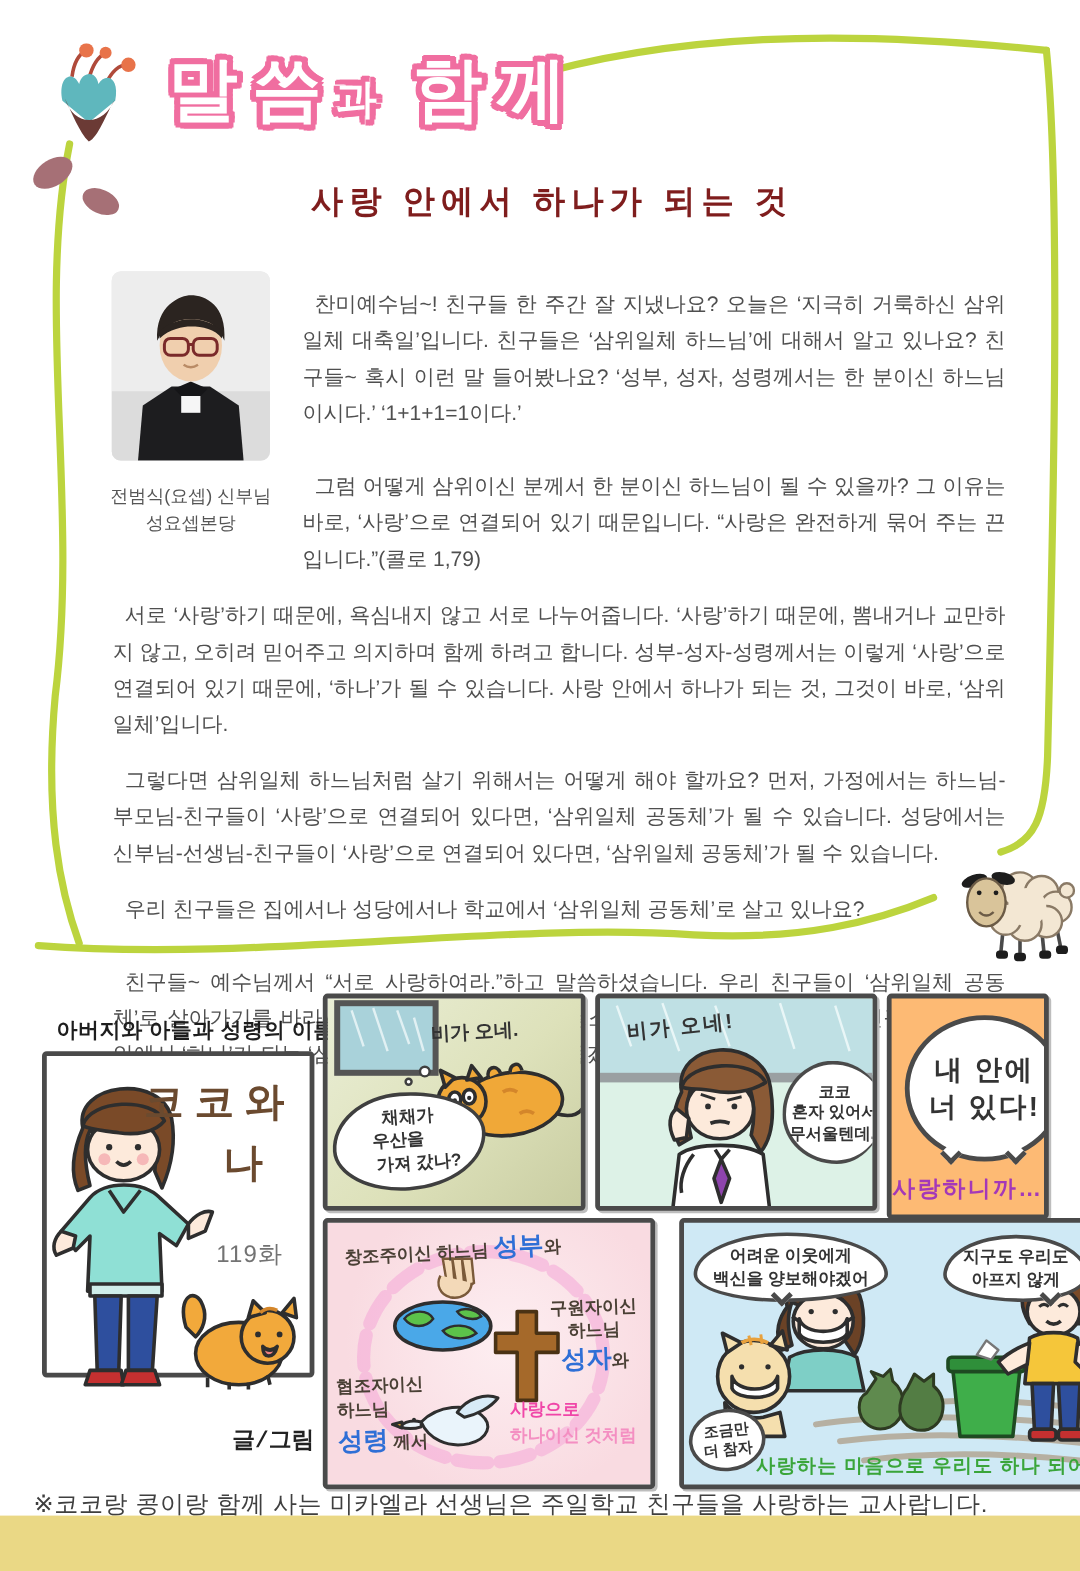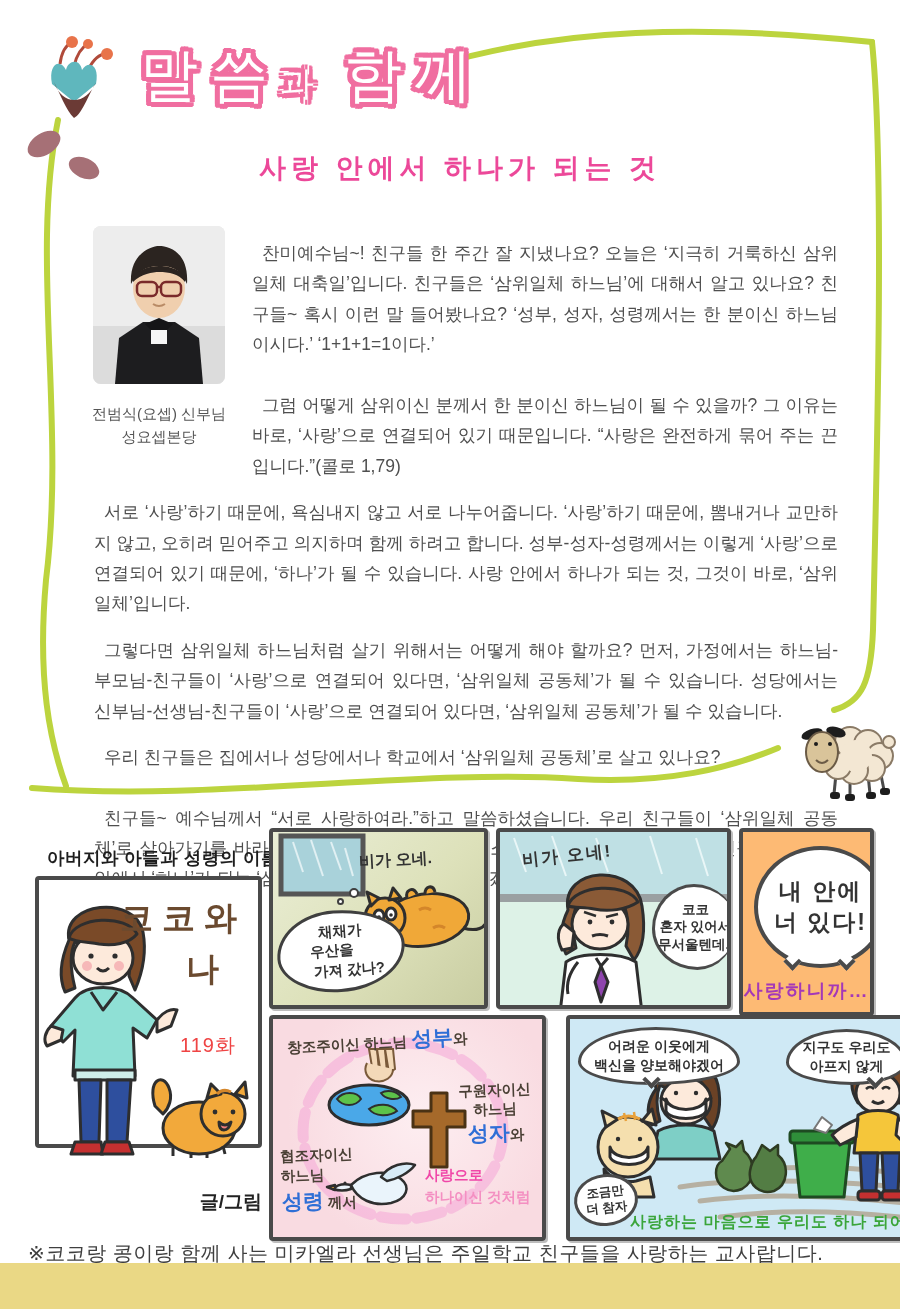--- a/index.html
+++ b/index.html
@@ -11,31 +11,31 @@
 
   
   #frame-svg,#flower-svg,#sheep-svg{position:absolute;pointer-events:none;}
   #frame-svg{left:0;top:0;}
   #flower-svg{left:22px;top:36px;}
   #sheep-svg{left:788px;top:712px;}
 
   
   .main-title{
     position:absolute;left:140px;top:46px;white-space:nowrap;
-    font-weight:400;color:#fff;letter-spacing:12px;line-height:1;
+    font-weight:700;color:#fff;letter-spacing:12px;line-height:1;
     text-shadow:
       -4px -4px 0 #f06ea0, 4px -4px 0 #f06ea0, -4px 4px 0 #f06ea0, 4px 4px 0 #f06ea0,
       -5px 0 0 #f06ea0, 5px 0 0 #f06ea0, 0 -5px 0 #f06ea0, 0 5px 0 #f06ea0,
       -3px -5px 0 #f06ea0, 3px 5px 0 #f06ea0, -5px 3px 0 #f06ea0, 5px -3px 0 #f06ea0;
   }
   .main-title .big{font-size:58px;}
   .main-title .small{font-size:34px;letter-spacing:4px;}
   .subtitle{
     position:absolute;left:235px;top:150px;width:450px;text-align:center;
-    color:#ec4899;font-size:27px;font-weight:bold;letter-spacing:5px;white-space:nowrap;
+    color:#7f1d1d;font-size:27px;font-weight:bold;letter-spacing:5px;white-space:nowrap;
   }
 
   
   .article{
     position:absolute;left:78px;top:222px;width:776px;
     color:#4f4f4f;font-size:17.5px;line-height:1.74;text-align:justify;
   }
   .photo-block{float:left;width:146px;margin:4px 20px 6px 8px;text-align:center;}
   .photo{width:132px;height:158px;border-radius:8px;overflow:hidden;background:#e9e9e9;display:inline-block;}
   .photo-caption{margin-top:10px;font-size:15px;line-height:1.5;color:#555;}
@@ -50,25 +50,25 @@
   .title-box{
     position:absolute;left:35px;top:876px;width:227px;height:272px;
     background:#fff;border:4px solid #4a4a4a;border-radius:4px;
   }
   .title-kokowa{
     position:absolute;right:12px;top:16px;color:#6b4a2f;font-weight:bold;
     font-size:33px;letter-spacing:9px;text-align:right;line-height:1.35;
   }
   .title-na{display:block;margin-top:6px;margin-right:18px;}
   .episode{
-    position:absolute;right:22px;top:152px;font-size:20px;color:#ef4444;letter-spacing:1px;
+    position:absolute;right:22px;top:152px;font-size:20px;color:#737373;letter-spacing:1px;
   }
   .credit{
     position:absolute;left:35px;top:1189px;width:227px;text-align:right;
-    font-size:19px;font-weight:bold;color:#222;line-height:1.35;
+    font-size:19px;font-weight:bold;color:#222;line-height:1.35;font-family:Liberation Mono, monospace;
   }
   .footnote{
     position:absolute;left:28px;top:1240px;width:840px;font-size:20px;color:#3f3f3f;letter-spacing:.5px;
   }
   .bottom-bar{
     position:absolute;left:0;top:1263px;width:900px;height:46px;background:#ead885;
   }
 
   
   .panel{

